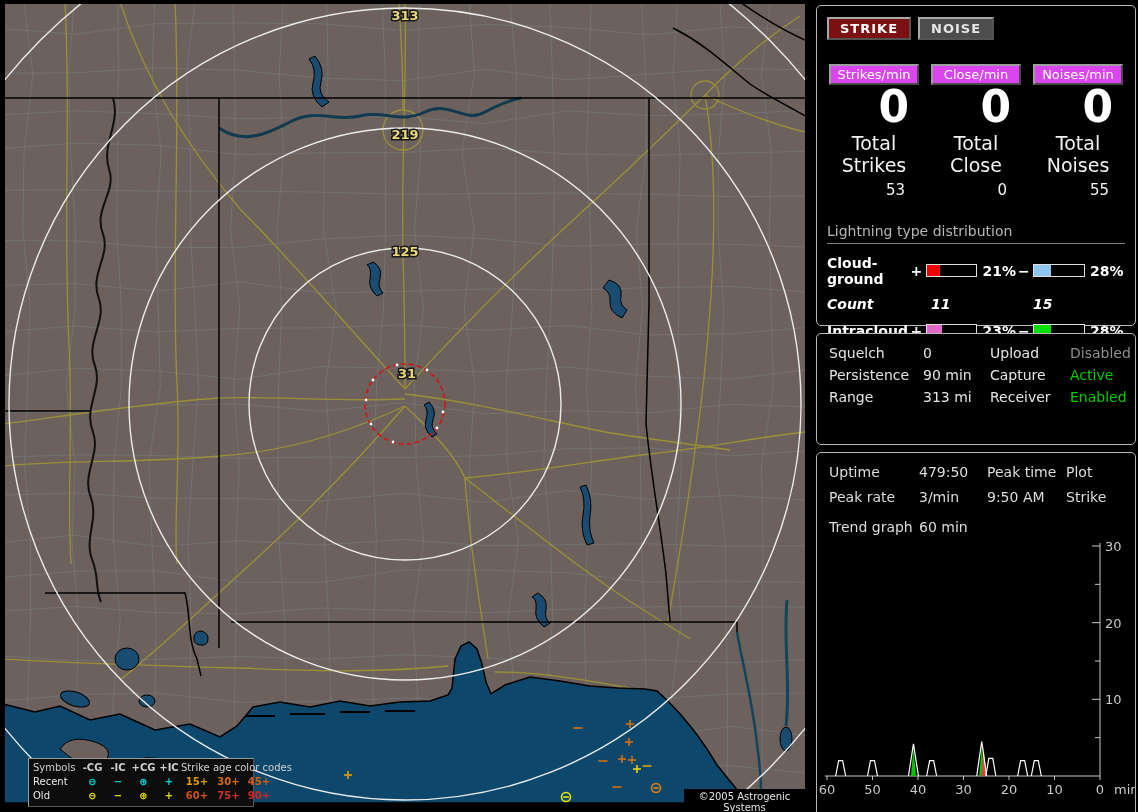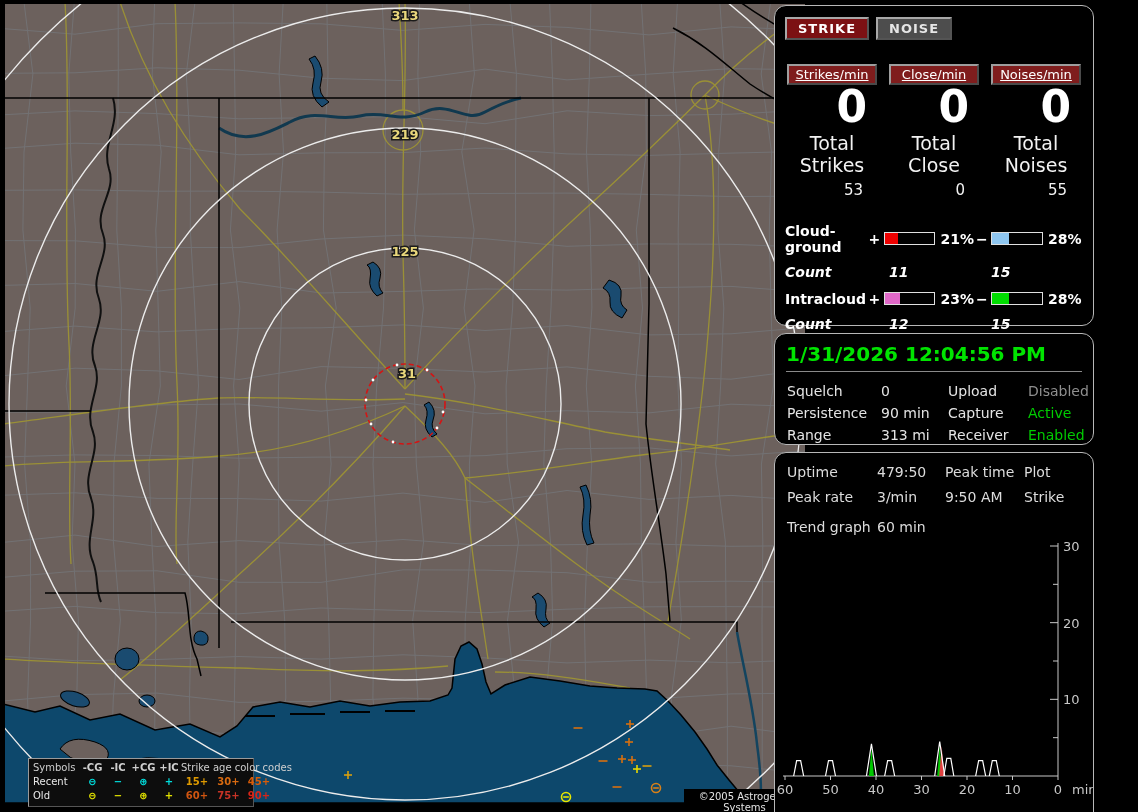--- a/index.html
+++ b/index.html
@@ -17,37 +17,37 @@
   .lg-head{color:#cfcfcf;}
   .lg-age-head{grid-column:6/9;color:#cfcfcf;white-space:nowrap;}
   .lg-label{color:#e8e8e8;}
   .lg-sym{text-align:center;font-weight:bold;}
   .lg-age{text-align:center;font-weight:bold;}
 
   .copyright{position:absolute;left:679px;top:785px;width:121px;height:14px;background:#000;
       color:#e4e4e4;font-size:10px;text-align:center;padding-top:2px;}
 
   
-  .panel{position:absolute;left:774px;width:320px;background:#000;border:1px solid #b8b8b8;
-         border-radius:12px;box-sizing:border-box;}
+  .panel{position:absolute;left:816px;width:320px;background:#000;border:1px solid #b8b8b8;
+         border-radius:5px;box-sizing:border-box;}
   #panel-stats{top:5px;height:321px;}
   #panel-status{top:333px;height:112px;}
   #panel-trend{top:452px;height:437px;}
 
   .btn-row{display:flex;align-items:center;margin:11px 10px 0 10px;}
   .toggle-btn{font-weight:bold;font-size:13px;padding:2px 11px;border:2px outset #a8a8a8;color:#fff;letter-spacing:1px;}
   #strike-btn{background:#7c1113;}
   #noise-btn{background:#4d4d4d;color:#e6e6e6;margin-left:7px;}
   .bng-box{margin-left:auto;border:1px solid #909090;padding:2px 8px;display:flex;gap:12px;
            font-weight:bold;font-size:14px;background:#000;}
   .bng-dist{color:#00e000;}
 
   .cols{display:grid;grid-template-columns:1fr 1fr 1fr;margin:24px 6px 0 6px;}
-  .rate-label{background:#7f1d1d;border:2px outset #9e9e9e;color:#fff;font-size:13px;
-              text-align:center;padding:1px 2px;margin:0 6px;text-decoration:underline;}
+  .rate-label{background:#d946ef;border:2px outset #9e9e9e;color:#fff;font-size:13px;
+              text-align:center;padding:1px 2px;margin:0 6px;}
   .rate-value{font-size:44px;font-weight:bold;color:#fff;text-align:right;padding-right:16px;line-height:1.02;}
   .total-label{font-size:19px;color:#f2f2f2;text-align:center;margin-top:2px;}
   .total-value{font-size:15px;color:#f2f2f2;text-align:right;padding-right:20px;margin-top:5px;}
 
   .dist{margin:24px 10px 0 10px;}
   .dist-title{color:#b6b6b6;font-size:14px;border-bottom:1px solid #7d7d7d;padding-bottom:4px;}
   .dist-row{display:flex;align-items:center;margin-top:11px;color:#fff;font-weight:bold;font-size:14px;}
   .dist-label{width:90px;}
   .sign{width:14px;text-align:center;}
   .bar{width:54px;height:11px;border:1px solid #e0e0e0;background:#000;margin:0 3px;}
@@ -315,20 +315,21 @@
     </div>
     <div class="col">
       <div class="rate-label">Noises/min</div>
       <div class="rate-value">0</div>
       <div class="total-label">Total Noises</div>
       <div class="total-value">55</div>
     </div>
   </div>
 
   <div class="dist">
+    <div class="dist-title">Lightning type distribution</div>
 
     <div class="dist-row">
       <span class="dist-label">Cloud-ground</span>
       <span class="sign">+</span>
       <span class="bar">
           <span class="bar-fill" style="background: rgb(238, 0, 0); display: block; width: 26%;"></span>
         </span>
       <span class="pct">21%</span>
       <span class="sign">−</span>
       <span class="bar">
@@ -357,21 +358,20 @@
     </div>
     <div class="count-row">
       <span class="count-label">Count</span>
       <span class="count-v1">12</span>
       <span>15</span>
     </div>
   </div>
 </div>
 
 <div class="panel" id="panel-status">
-  <div class="datetime">1/31/2026 12:04:56 PM</div>
   <div class="settings">
     <span>Squelch</span>
     <span>0</span>
     <span>Upload</span>
     <span style="color: rgb(143, 143, 143);">Disabled</span>
 
     <span>Persistence</span>
     <span>90 min</span>
     <span>Capture</span>
     <span style="color: rgb(0, 204, 0);">Active</span>

